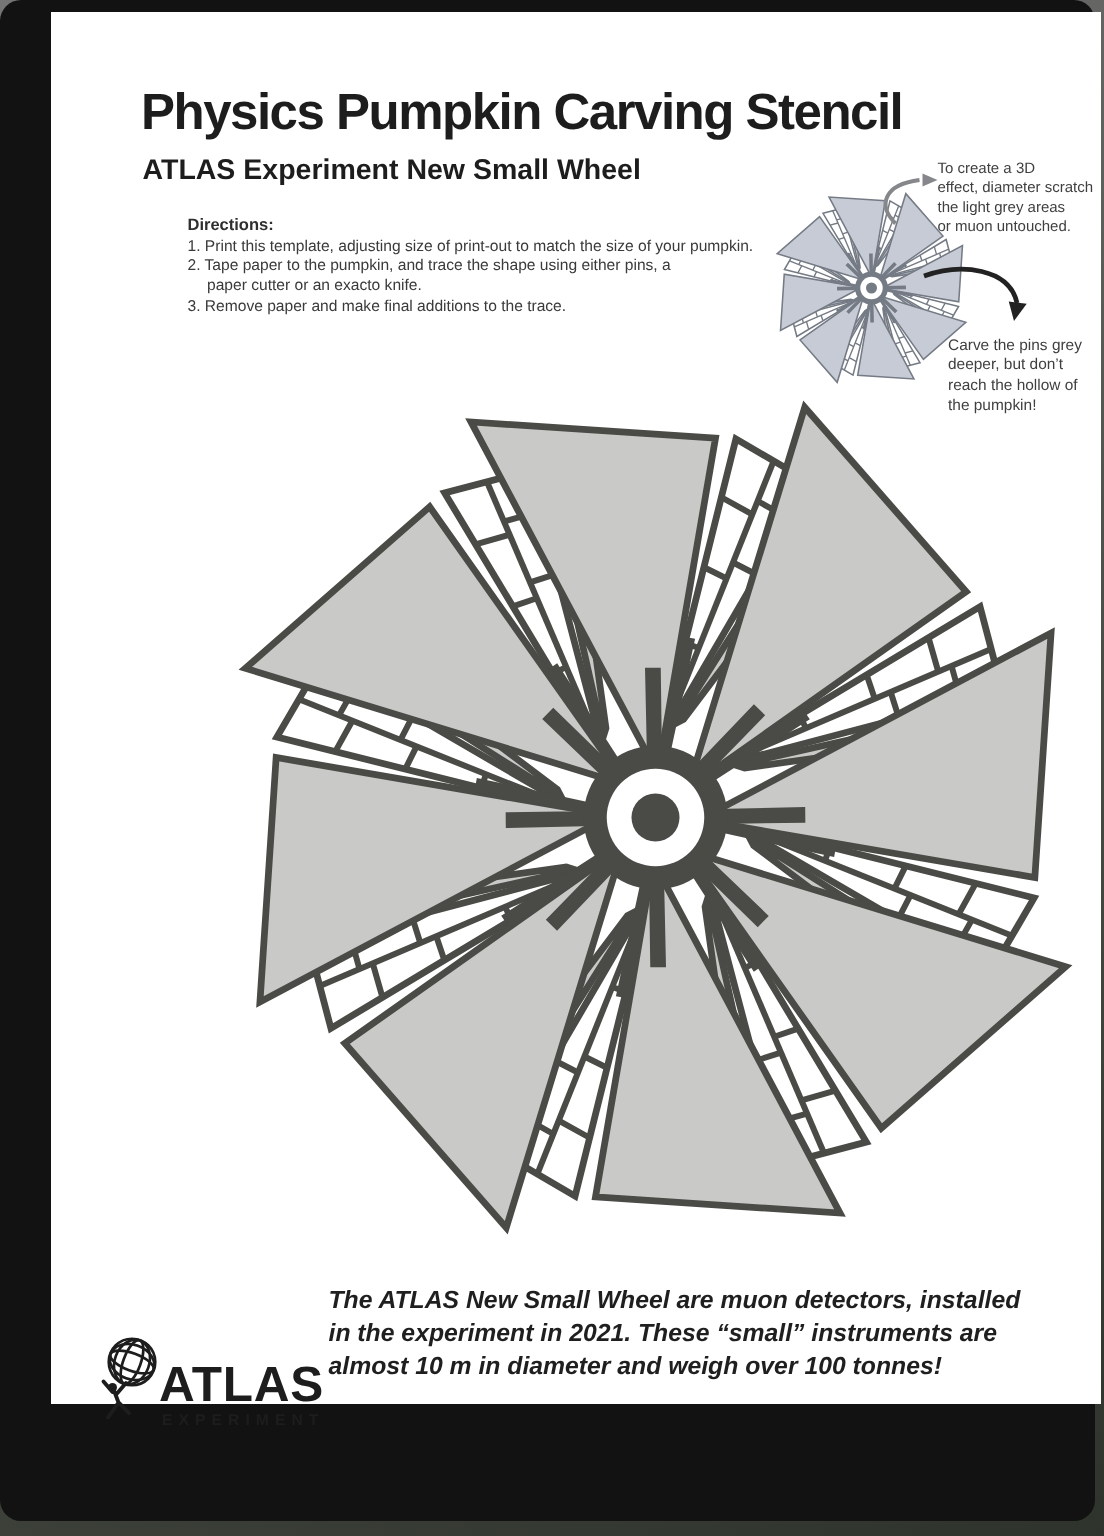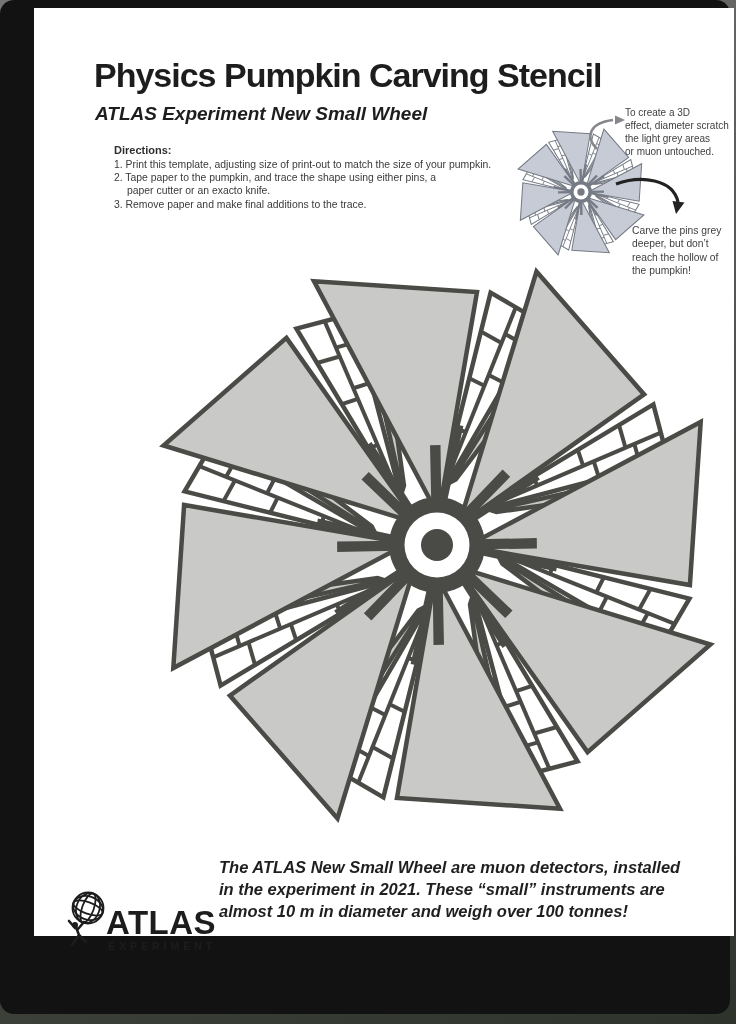--- a/index.html
+++ b/index.html
@@ -25,23 +25,23 @@
     background:var(--pageBg);
     margin-left:24px;
   }
   .abs{position:absolute}
   .title{
     left:60px;top:48px;width:600px;
     font-size:34px;font-weight:bold;letter-spacing:-1px;color:var(--ink);
   }
   .subtitle{
     left:61px;top:95px;width:420px;
-    font-size:19px;font-weight:bold;font-style:italic;color:var(--ink);
+    font-size:19px;font-weight:bold;color:var(--ink);
   }
-  .directions{left:80px;top:136px;width:452px;color:var(--bodyText)}
+  .directions{left:91px;top:136px;width:452px;color:var(--bodyText)}
   .directions .dir-head{font-size:11px;font-weight:bold;margin-bottom:2px;color:#2f2f2f}
   .dir-item{
     font-size:10.4px;line-height:13.2px;white-space:pre-wrap;
     padding-left:13px;text-indent:-13px;
   }
   .preview-wheel{left:472px;top:109px;width:150px;height:150px}
   .arrow-layer{left:455px;top:95px;width:250px;height:150px}
   .note{font-size:10px;line-height:13px;color:#3f3f3f}
   .note-3d{left:591px;top:98px;width:115px}
   .note-carve{left:598px;top:216px;width:110px;font-size:10.3px;line-height:13.4px}

